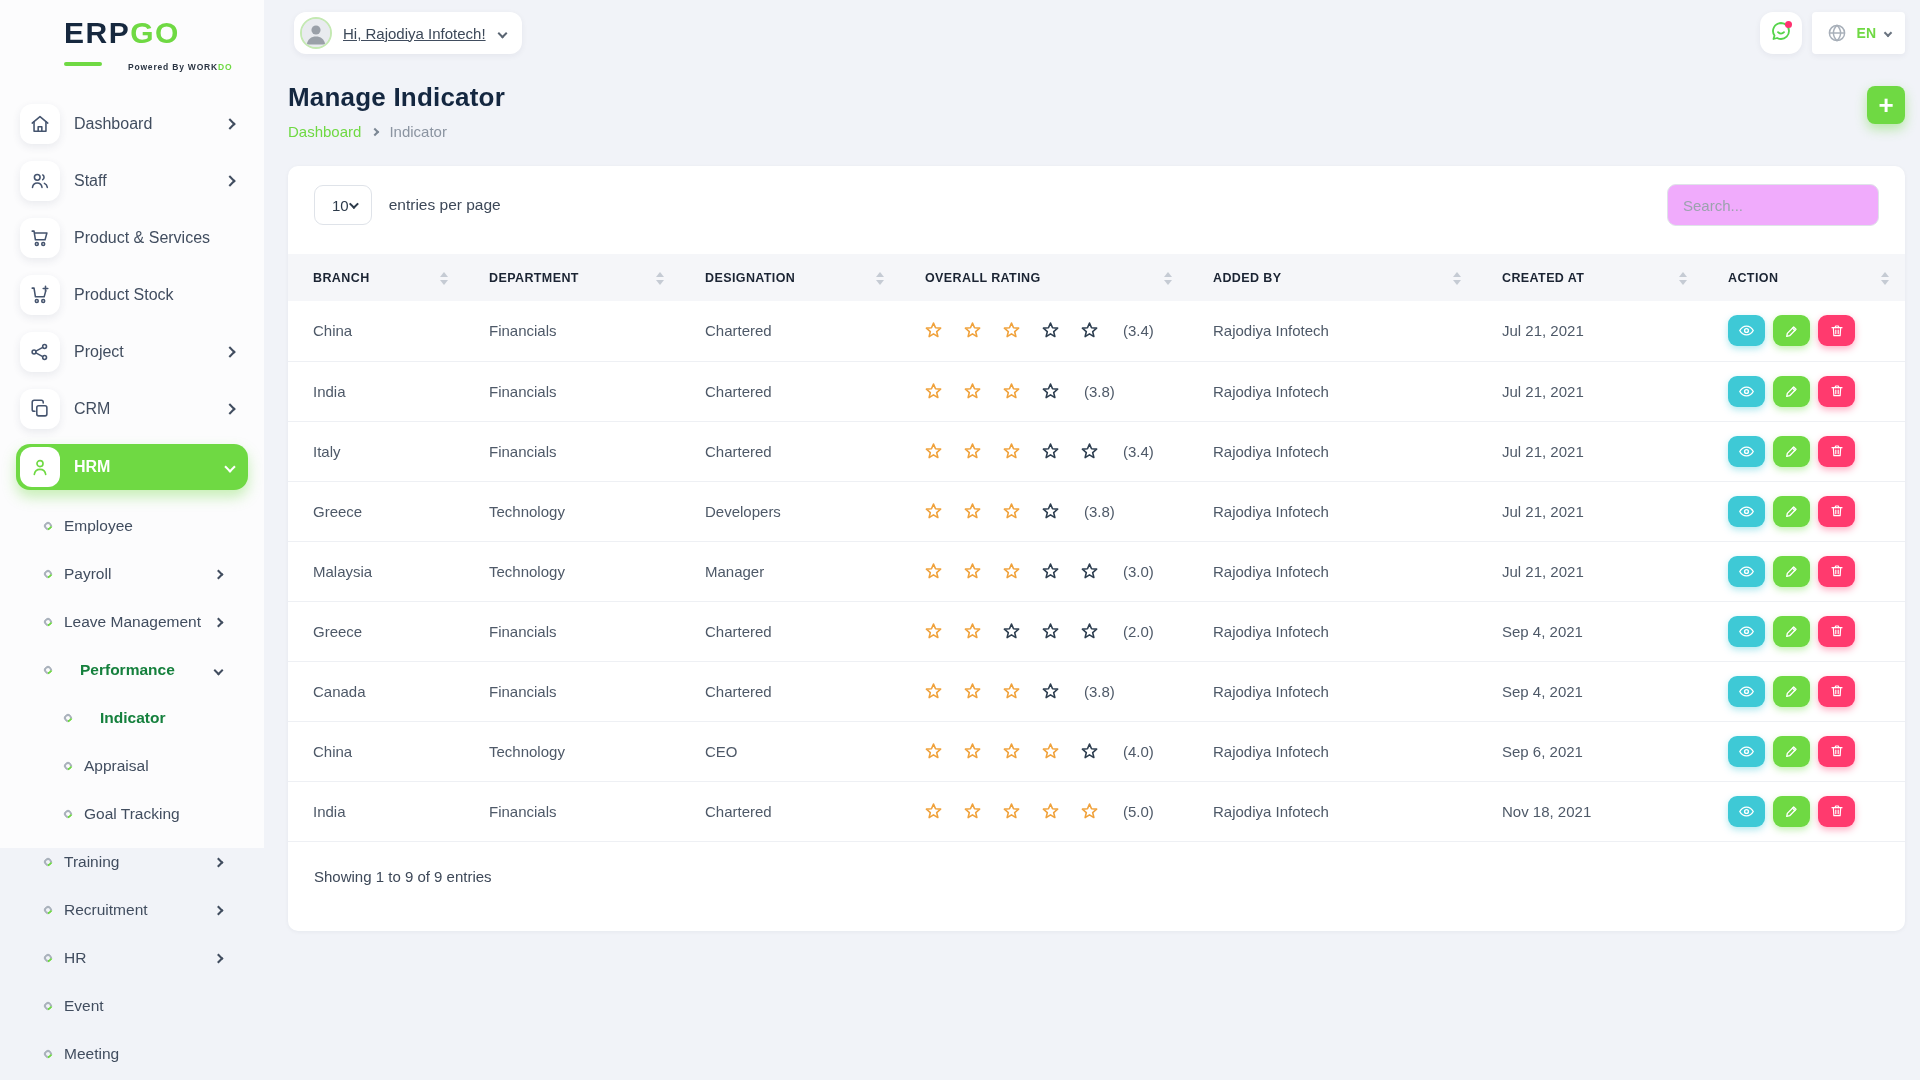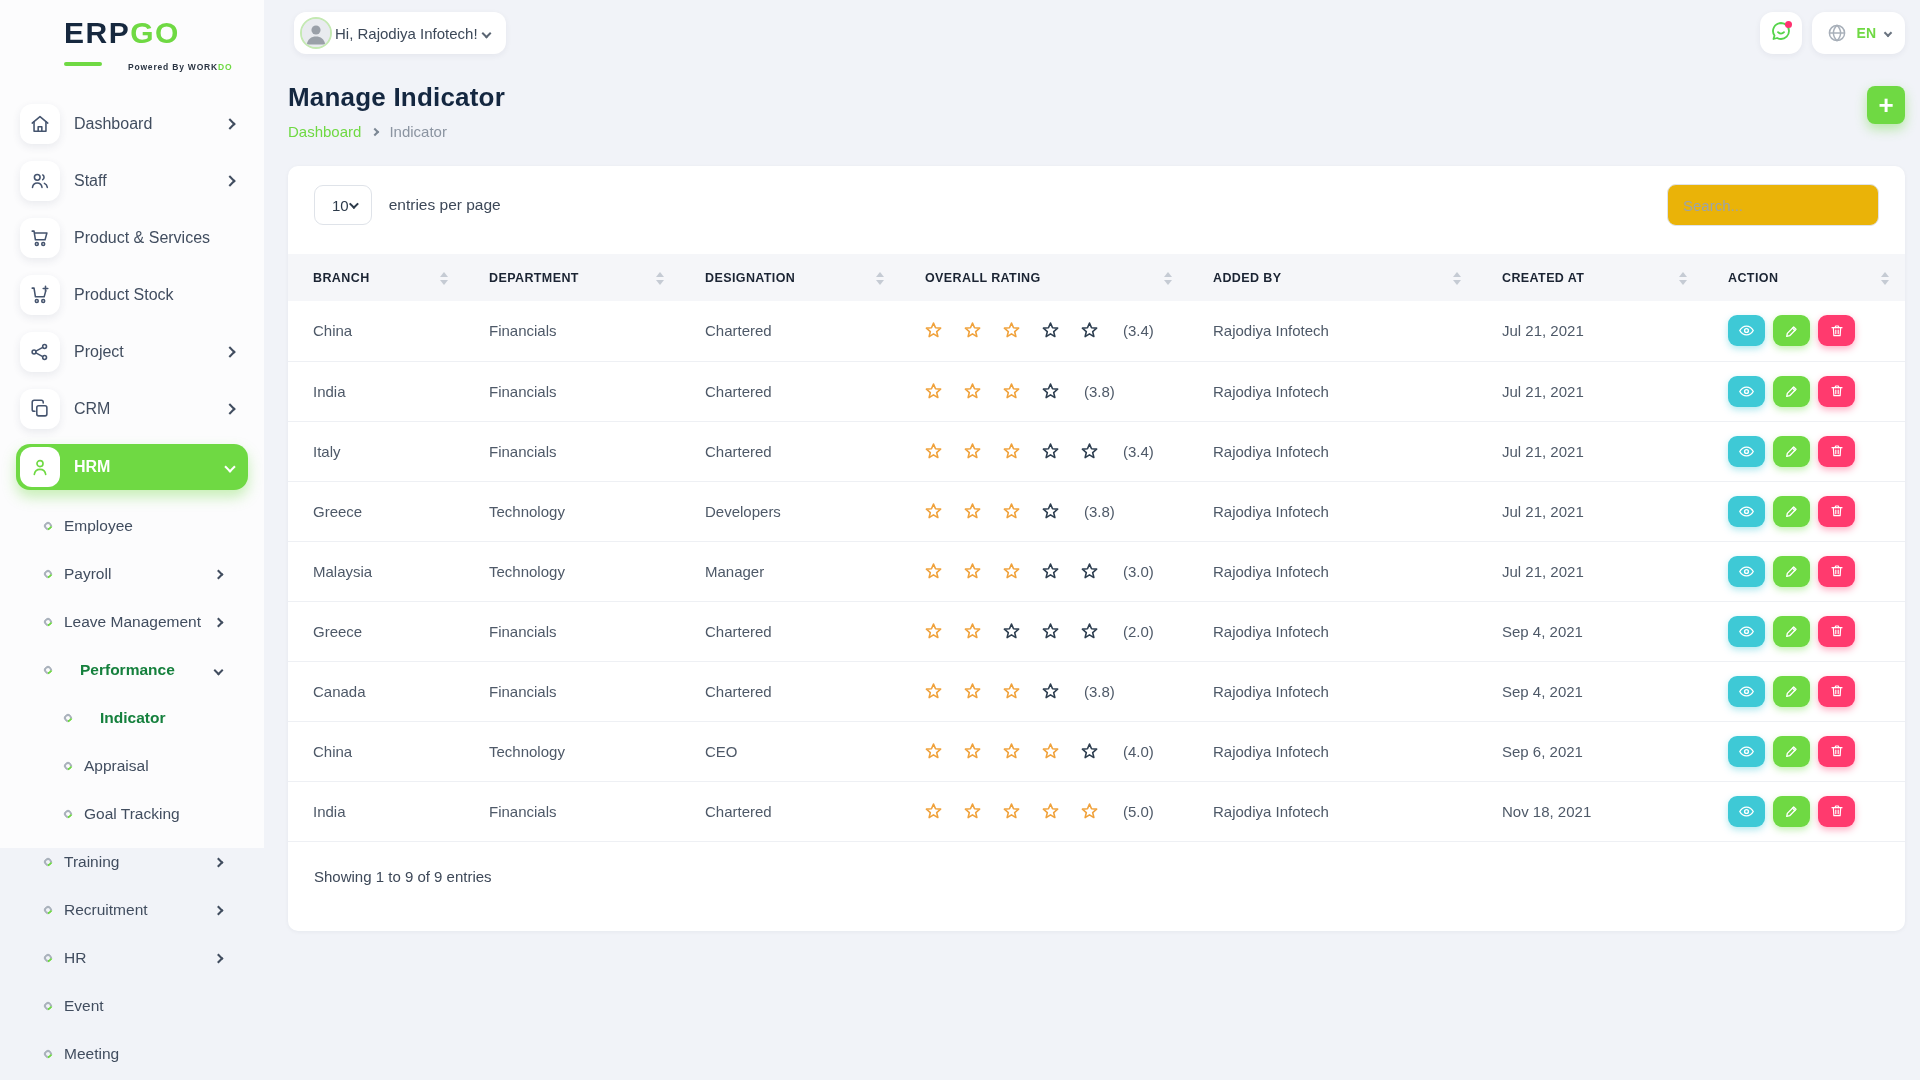--- a/index.html
+++ b/index.html
@@ -41,48 +41,48 @@
   .side-child .chev { color: #414d5f; width: 7px; height: 7px; }
   .side-child.active .child-label { color: #15803d; font-weight: bold; margin-left: 16px; }
 
   .chev { display: inline-block; width: 8px; height: 8px; border-right: 2px solid currentColor; border-bottom: 2px solid currentColor; }
   .chev.right { transform: rotate(-45deg); }
   .chev.down { transform: rotate(45deg); }
 
   
   .main { flex: 1; display: flex; flex-direction: column; }
   .topbar { height: 62px; display: flex; align-items: center; padding: 12px 15px 0 30px; }
-  .user-chip { display: flex; align-items: center; gap: 3px; background: #fff; border-radius: 12px; padding: 5px 16px 5px 6px; box-shadow: 0 2px 6px rgba(30,40,60,.06); cursor: pointer; }
+  .user-chip { display: flex; align-items: center; gap: 11px; background: #fff; border-radius: 12px; padding: 5px 16px 5px 6px; box-shadow: 0 2px 6px rgba(30,40,60,.06); cursor: pointer; text-decoration: underline; }
   .avatar { width: 32px; height: 32px; border-radius: 50%; border: 2px solid #c4e9b2; overflow: hidden; background: #e9ebef; flex-shrink: 0; }
   .avatar svg { display: block; }
   .user-name { font-size: 15px; color: #3c4858; }
   .user-chip .chev { width: 7px; height: 7px; color: #5a6572; margin-left: 2px; }
   .topbar-right { margin-left: auto; display: flex; align-items: center; gap: 10px; }
   .icon-btn { width: 42px; height: 42px; background: #fff; border-radius: 13px; box-shadow: 0 2px 6px rgba(30,40,60,.06); display: flex; align-items: center; justify-content: center; position: relative; color: #55d44b; cursor: pointer; }
   .badge-dot { position: absolute; top: 9px; right: 10px; width: 7px; height: 7px; border-radius: 50%; background: #ff316f; }
-  .lang-pill { height: 42px; background: #fff; border-radius: 13px; box-shadow: 0 2px 6px rgba(30,40,60,.06); display: flex; align-items: center; gap: 9px; padding: 0 14px; cursor: pointer; }
+  .lang-pill { height: 42px; background: #fff; border-radius: 4px; box-shadow: 0 2px 6px rgba(30,40,60,.06); display: flex; align-items: center; gap: 9px; padding: 0 14px; cursor: pointer; }
   .globe { color: #a7afb9; display: flex; }
   .lang-text { font-size: 14px; font-weight: bold; color: #6fd943; }
   .lang-pill .chev { width: 6px; height: 6px; color: #6a7480; }
 
   .page-head { display: flex; justify-content: space-between; align-items: flex-start; padding: 28px 15px 14px 24px; }
   .page-title { font-size: 26px; font-weight: bold; color: #142740; letter-spacing: .2px; }
   .breadcrumb { display: flex; align-items: center; gap: 11px; margin-top: 10px; font-size: 15px; }
   .bc-link { color: #6fd943; cursor: pointer; }
   .bc-sep { width: 6px; height: 6px; color: #7c8794; }
   .bc-current { color: #8b94a1; }
   .add-btn { width: 38px; height: 38px; border-radius: 8px; background: #6fd943; color: #fff; display: flex; align-items: center; justify-content: center; font-size: 26px; font-weight: bold; line-height: 1; box-shadow: 0 5px 12px rgba(111,217,67,.45); cursor: pointer; margin-top: 4px; }
 
   
   .card { background: #fff; border-radius: 10px; margin: 12px 15px 0 24px; box-shadow: 0 1px 4px rgba(20,30,50,.05); padding-bottom: 46px; }
   .card-top { display: flex; align-items: center; padding: 18px 26px 0 26px; }
   .entries-select { display: flex; align-items: center; height: 40px; border: 1px solid #dfe3e9; border-radius: 9px; padding: 0 15px 0 17px; font-size: 15px; color: #2c3a4a; cursor: pointer; }
   .sel-chev { display: inline-block; width: 7px; height: 7px; border-right: 2px solid #2c3a4a; border-bottom: 2px solid #2c3a4a; transform: rotate(45deg) translateY(-2px); }
   .entries-label { margin-left: 17px; font-size: 15.5px; color: #3d4858; }
-  .search-input { margin-left: auto; width: 212px; height: 42px; border: 1px solid #dfe3e9; border-radius: 9px; padding: 0 15px; font-size: 15px; color: #3d4858; outline: none; background: #eab308; }
+  .search-input { margin-left: auto; width: 212px; height: 42px; border: 1px solid #dfe3e9; border-radius: 9px; padding: 0 15px; font-size: 15px; color: #3d4858; outline: none; background: #f0abfc; }
   .search-input::placeholder { color: #9aa3ad; }
 
   table { width: 100%; border-collapse: collapse; margin-top: 28px; table-layout: fixed; }
   thead th { background: #f5f6f9; height: 47px; text-align: left; font-size: 12.5px; letter-spacing: .4px; color: #1b2433; text-transform: uppercase; font-weight: bold; cursor: pointer; }
   .th-inner { display: flex; align-items: flex-end; justify-content: space-between; padding: 0 16px 0 25px; }
   .sort { display: flex; flex-direction: column; gap: 3px; }
   .sort .up { width: 0; height: 0; border-left: 4px solid transparent; border-right: 4px solid transparent; border-bottom: 5px solid #c5cbd4; }
   .sort .down { width: 0; height: 0; border-left: 4px solid transparent; border-right: 4px solid transparent; border-top: 5px solid #c5cbd4; }
   tbody td { height: 60px; border-bottom: 1px solid #eef0f4; font-size: 15px; color: #4e5968; padding: 0 10px 0 25px; vertical-align: middle; }
   .stars { display: flex; align-items: center; gap: 22px; }

